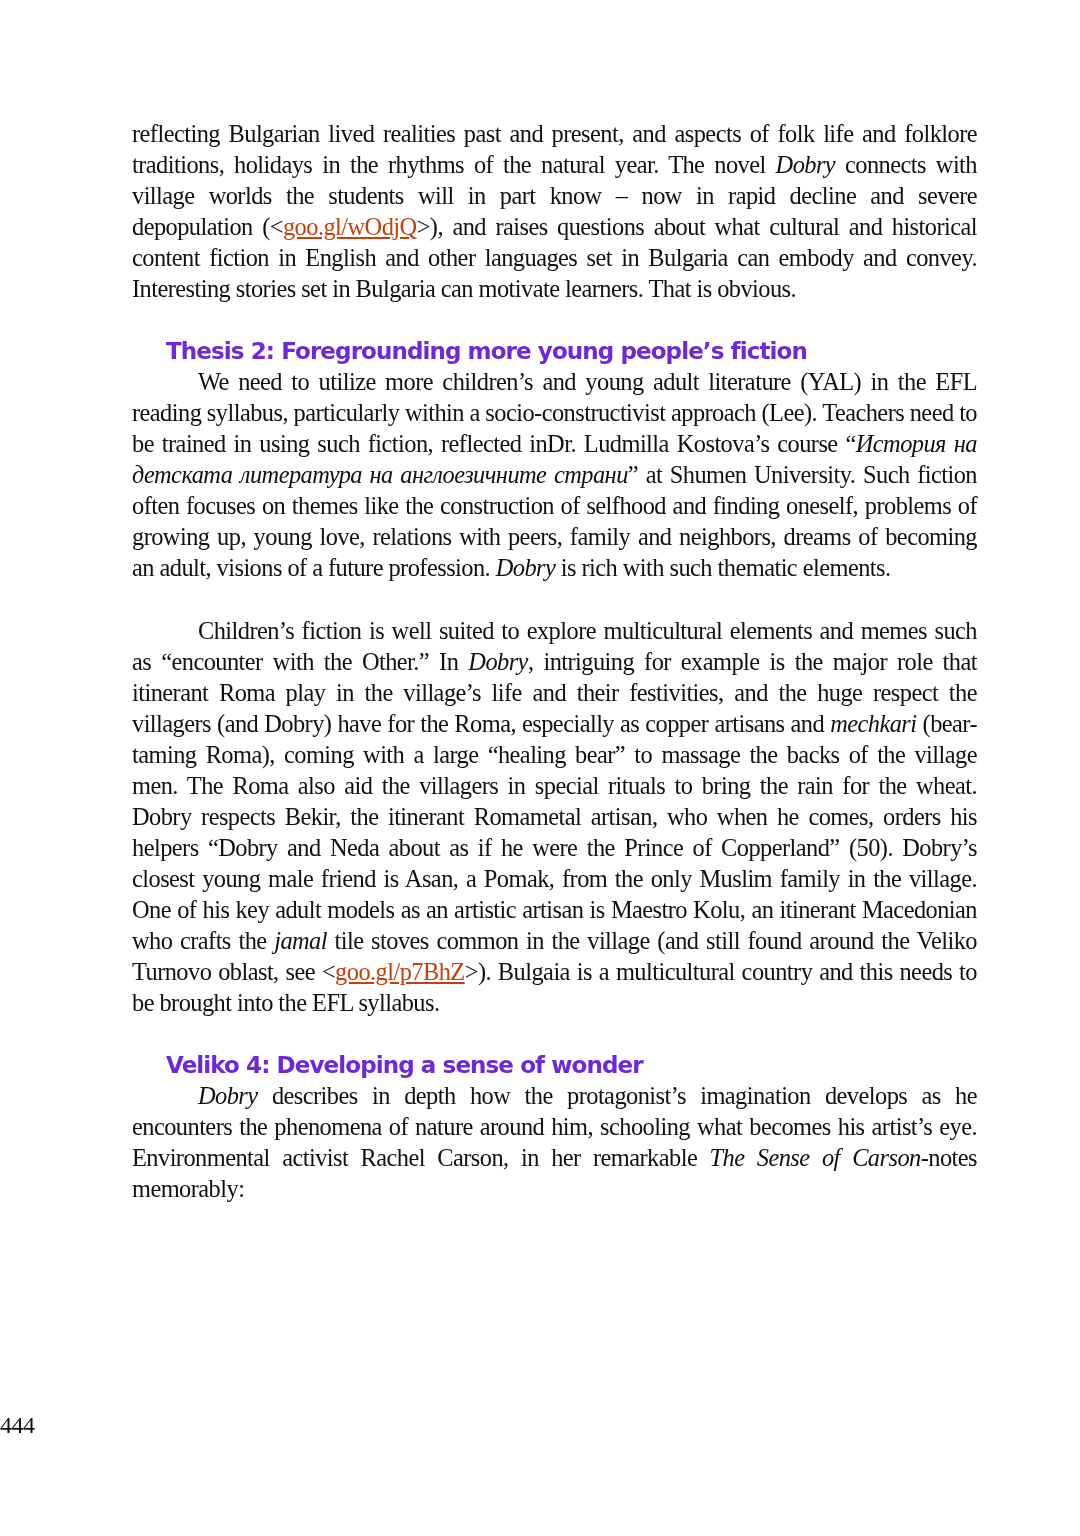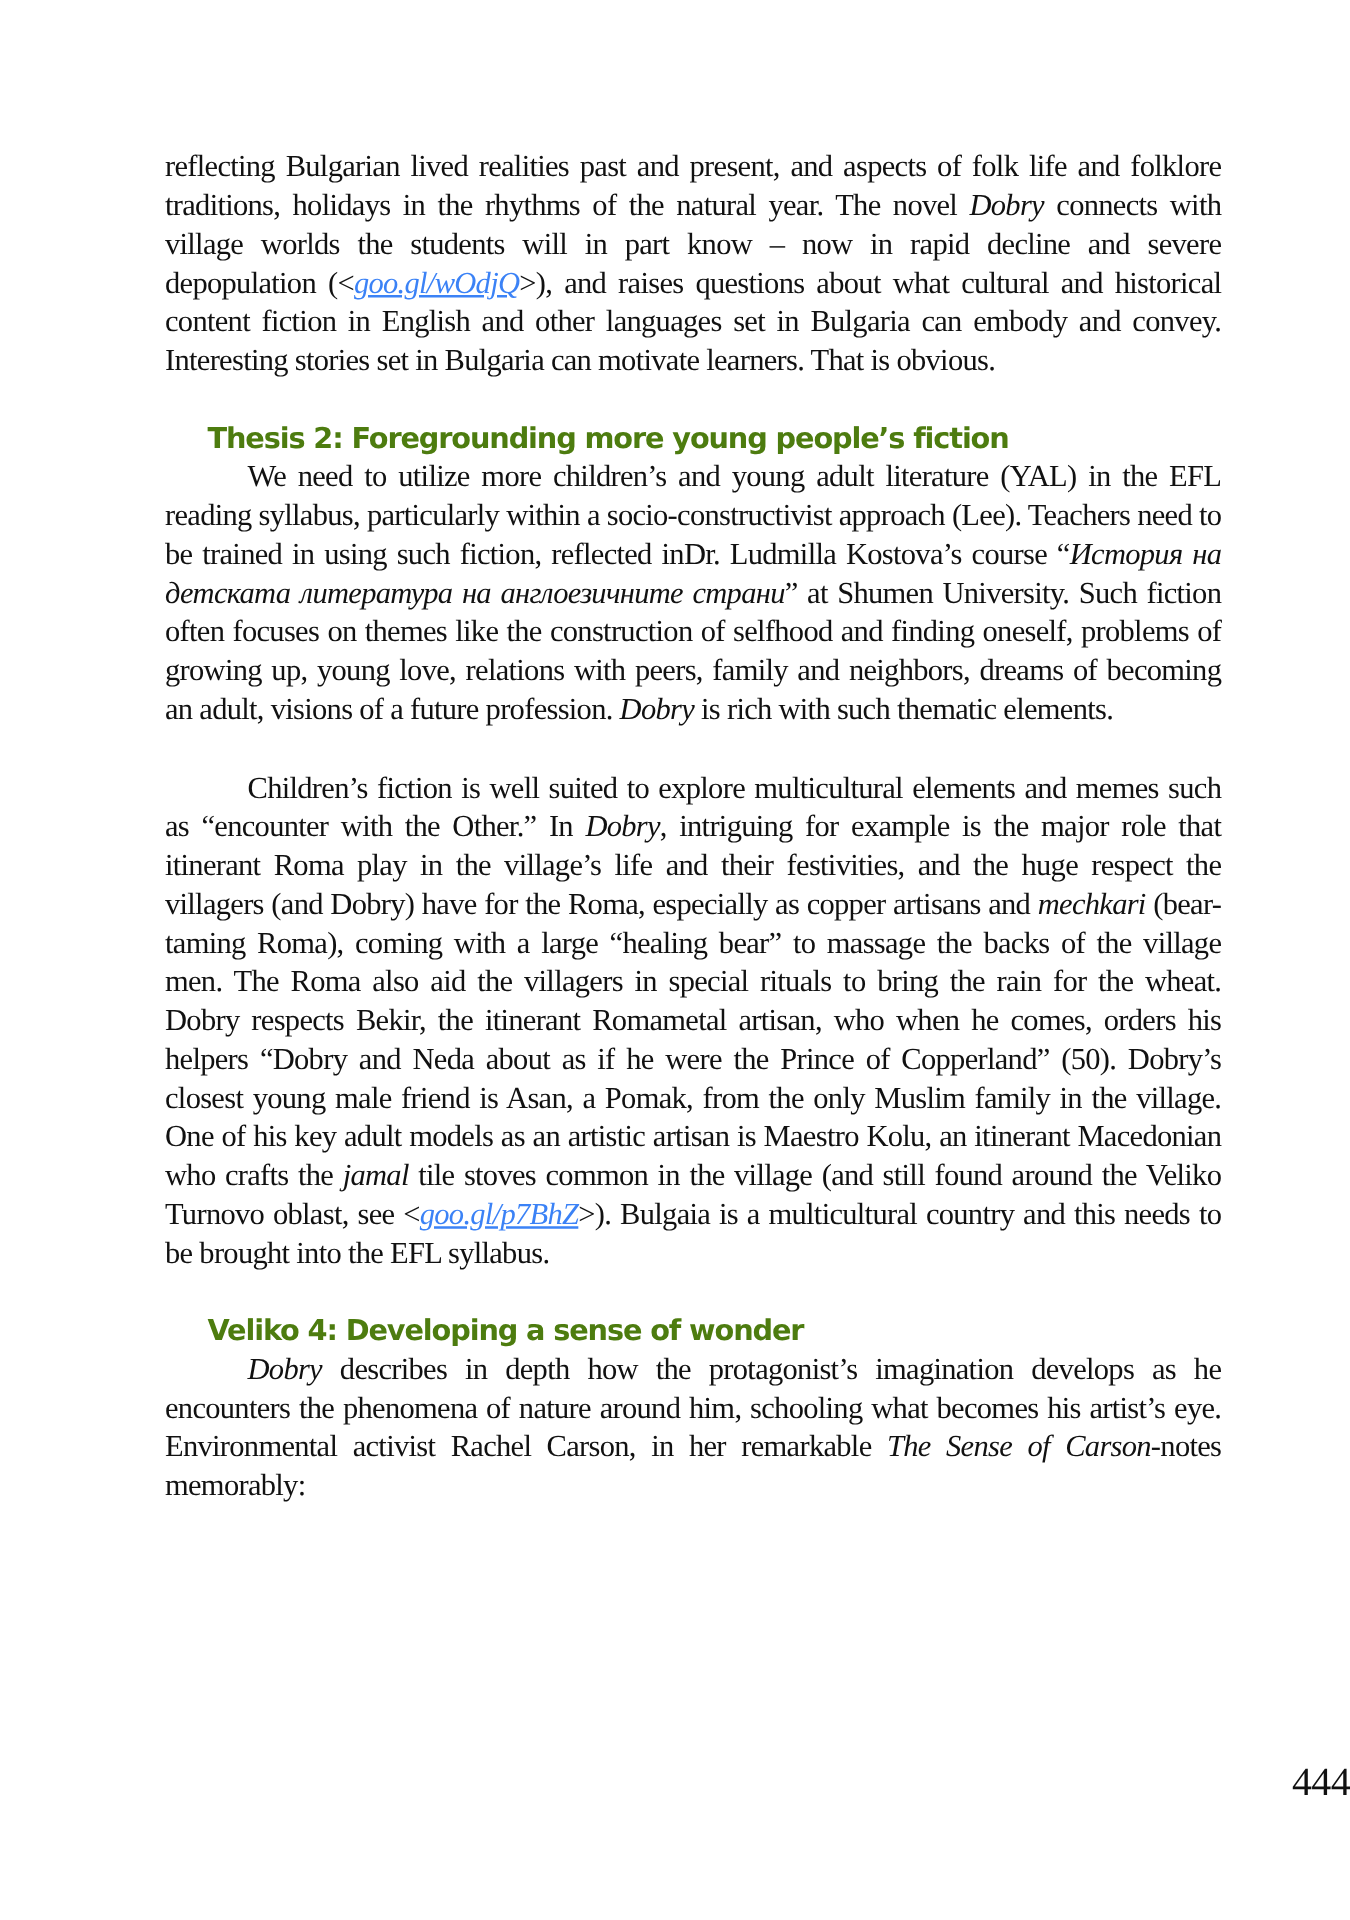--- a/index.html
+++ b/index.html
@@ -34,41 +34,40 @@
       text-indent: 66px;
     }
     .heading {
       font-family: "DejaVu Sans", "Liberation Sans", sans-serif;
       font-weight: bold;
       font-size: 23px;
       line-height: 30px;
       margin: 0;
       padding-left: 34px;
       letter-spacing: -0.9px;
-      color: #4d7c0f;
+      color: #6d28d9;
     }
     .gap {
       height: 32px;
     }
     .link {
       text-decoration: underline;
-      color: #3b82f6;
-      font-style: italic;
+      color: #c2410c;
     }
     .it {
       font-style: italic;
     }
     .pagenum {
       position: absolute;
       left: 0;
       width: 1080px;
       top: 1410px;
-      text-align: right;
+      text-align: left;
       font-family: "Liberation Serif", "DejaVu Serif", serif;
-      font-size: 32px;
+      font-size: 24px;
       line-height: 30px;
       letter-spacing: -0.5px;
       color: #111111;
     }
   </style>
 </head>
 <body>
 
 <div class="page">
 

